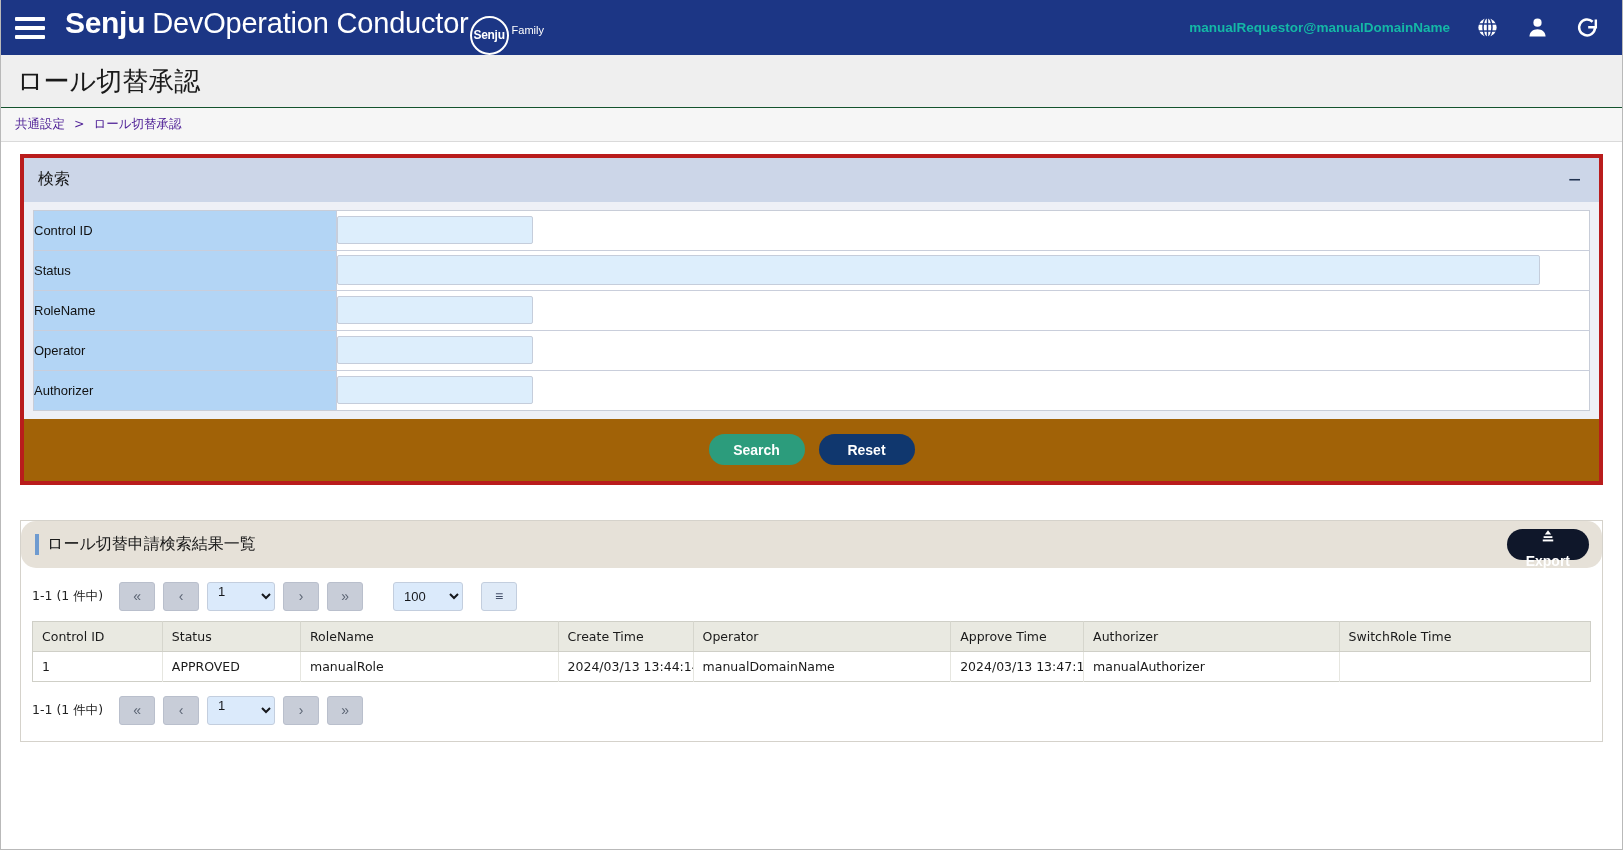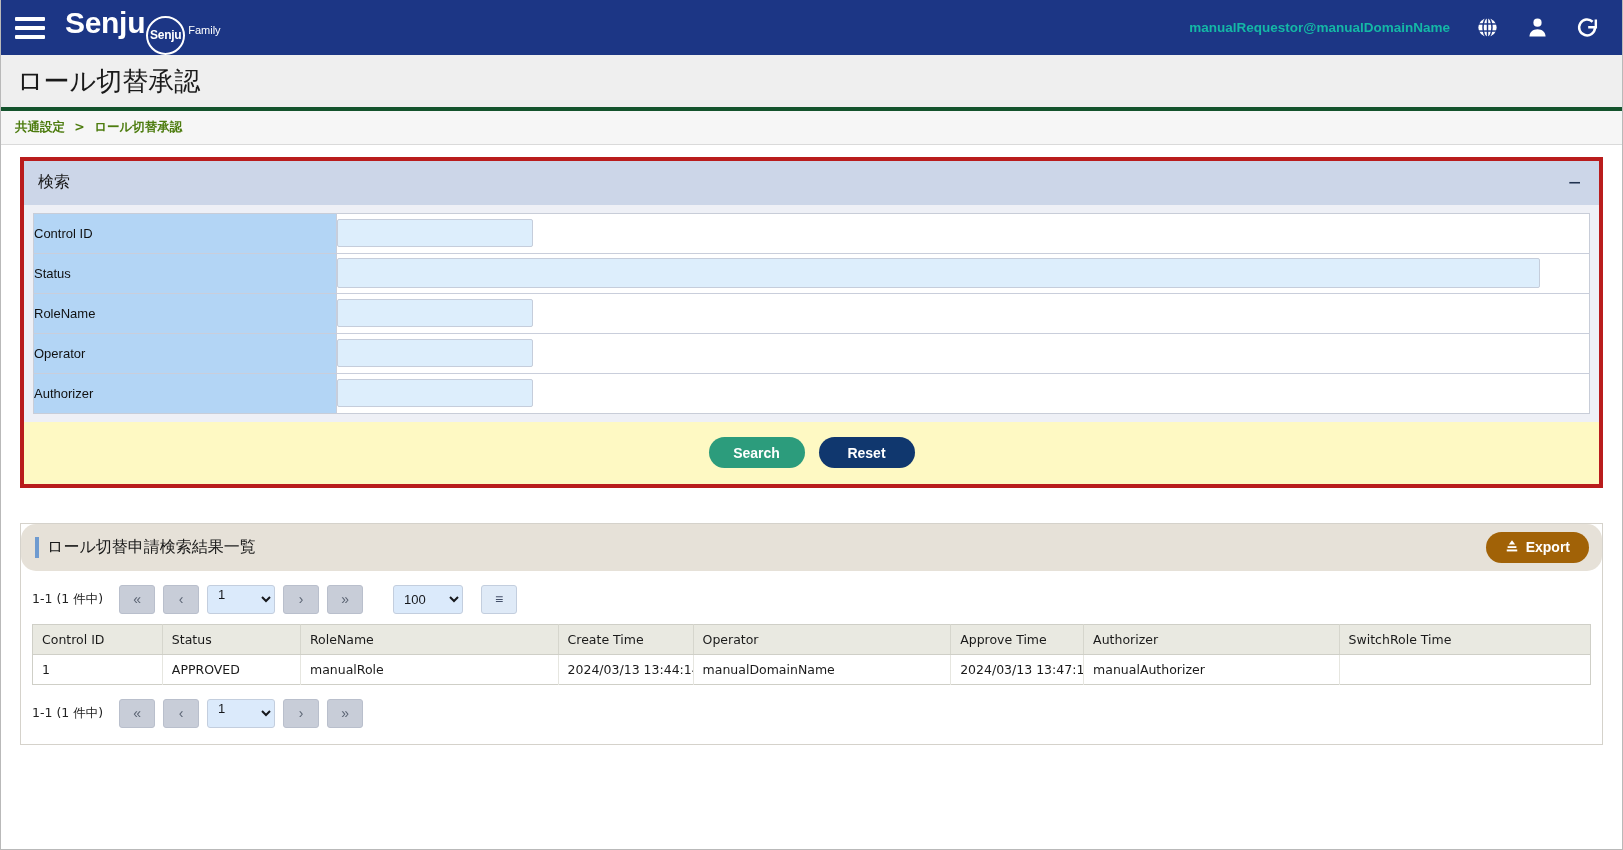--- a/index.html
+++ b/index.html
@@ -97,27 +97,26 @@
     padding: 12px 0 10px 16px;
     flex: 0 0 auto;
   }
   .page-title {
     font-size: 26px; color: #1a1a1a; font-weight: normal;
     line-height: 1.15;
     font-family: "DejaVu Sans", "Liberation Sans", sans-serif;
   }
   .breadcrumb-bar {
     background: #f6f6f6;
-    border-top: 4px solid #14532d;
+    border-top: 1px solid #14532d;
     border-bottom: 1px solid #dadada;
     padding: 8px 0 8px 14px;
-    font-size: 12.5px; color: #4d7c0f;
+    font-size: 12.5px; color: #4c1d95;
     flex: 0 0 auto;
     font-family: "DejaVu Sans", "Liberation Sans", sans-serif;
-    font-weight: bold;
   }
   .breadcrumb-bar .sep { margin: 0 5px; }
 
   
   .content {
     flex: 1 1 auto;
     padding: 12px 19px 0 19px;
     background: #ffffff;
     overflow: hidden;
   }
@@ -177,21 +176,21 @@
     padding: 0 6px;
     color: #111;
     font-family: "Liberation Sans", sans-serif;
   }
   .inp.wide {
     width: 1203px;
     height: 30px;
     background: #ddeefc;
   }
   .btn-row {
-    background: #fef9c3;
+    background: #a16207;
     display: flex; align-items: center; justify-content: center;
     gap: 14px;
     height: 62px;
     margin: 8px -9px 0 -9px;
   }
   .btn {
     border: none;
     border-radius: 17px;
     height: 31px;
     min-width: 96px;
@@ -217,29 +216,30 @@
   }
   .result-accent {
     width: 4px; height: 21px; background: #6f9bd0; margin-right: 8px;
   }
   .result-title {
     font-size: 16px; color: #1a1a1a;
     font-family: "DejaVu Sans", "Liberation Sans", sans-serif;
   }
   .btn-export {
     margin-left: auto;
-    background: #a16207;
+    background: #0f172a;
     border: none;
     border-radius: 17px;
     height: 31px;
     padding: 0 19px;
     color: #ffffff; font-size: 14px; font-weight: bold;
     display: flex; align-items: center; gap: 7px;
     cursor: pointer;
     font-family: "Liberation Sans", sans-serif;
+    flex-direction: column;
   }
 
   .result-body { padding: 10px 11px 16px 11px; }
 
   .pager {
     display: flex; align-items: center; gap: 8px;
     margin: 4px 0 10px 0;
   }
   .pager-count {
     font-size: 12.5px; color: #222;
@@ -329,20 +329,21 @@
 <div class="page">
 
   <div class="app-header">
     <div class="hamburger">
       <span></span>
       <span></span>
       <span></span>
     </div>
     <div class="brand">
       <span class="brand-strong">Senju</span>
+      <span class="brand-rest">DevOperation Conductor</span>
       <span class="senju-badge">
         <span class="senju-circle">
           <span class="senju-circle-text">Senju</span>
         </span>
         <span class="family-text">Family</span>
       </span>
     </div>
     <div class="header-right">
       <span class="header-user">manualRequestor@manualDomainName</span>
       <span class="hicon">

